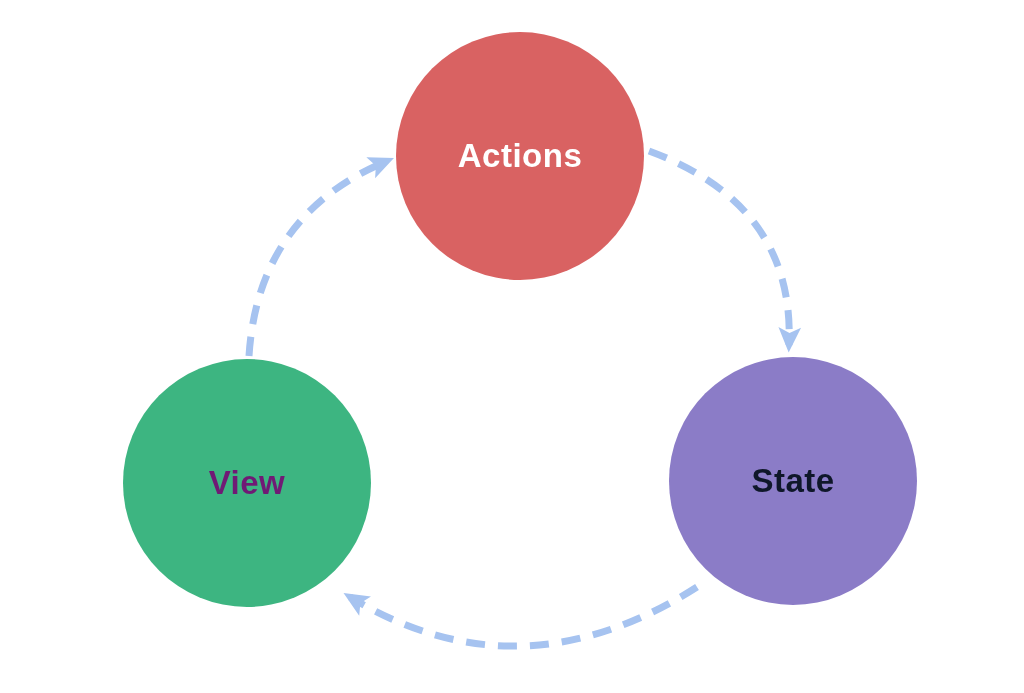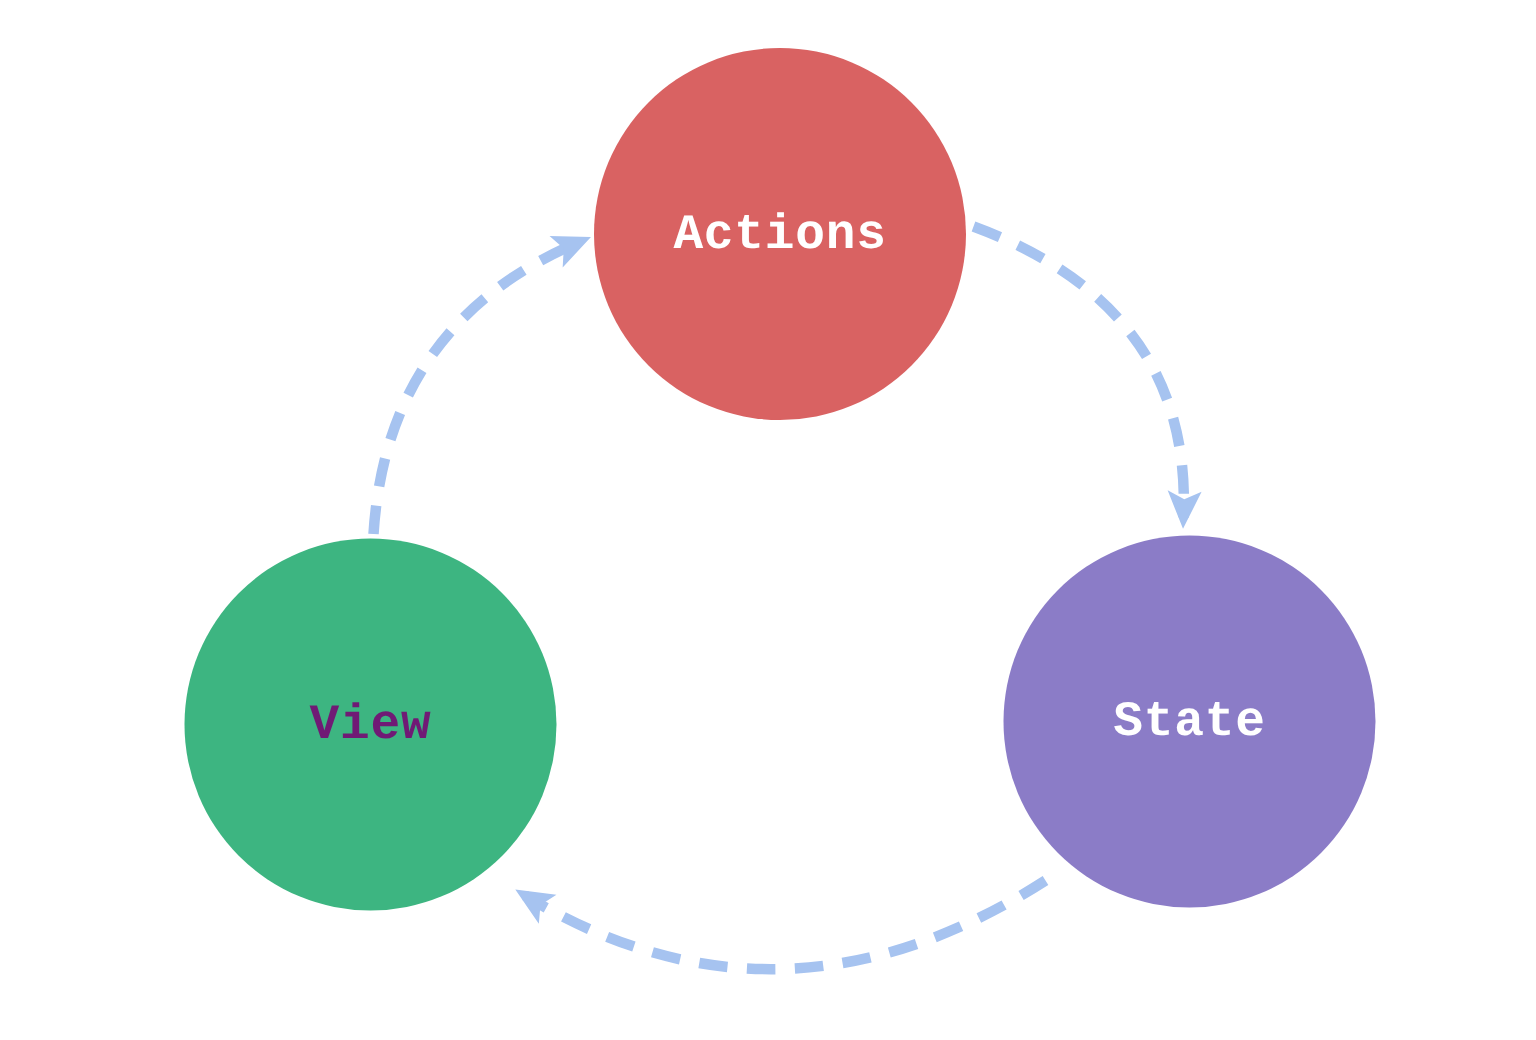--- a/index.html
+++ b/index.html
@@ -6,21 +6,20 @@
   html, body { width: 1024px; height: 693px; overflow: hidden; }
   body {
     font-family: "Liberation Sans", "DejaVu Sans", sans-serif;
     background: #ffffff;
   }
   .stage {
     position: relative;
     width: 1024px;
     height: 693px;
     background: #ffffff;
-    font-family: Liberation Mono, monospace;
   }
   .arrows-layer {
     position: absolute;
     left: 0; top: 0;
     width: 1024px; height: 693px;
   }
   .edge {
     fill: none;
     stroke-width: 7;
     stroke-dasharray: 19 13;
@@ -63,20 +62,20 @@
     <path class="edge" d="M 697 587 Q 520 700 350 597" marker-end="url(#arrowhead)" style="stroke: rgb(166, 195, 240);"></path>
 
     <path class="edge" d="M 249 356 Q 258 215 387 161" marker-end="url(#arrowhead)" style="stroke: rgb(166, 195, 240);"></path>
   </svg>
 
   <div class="node node-actions" style="background-color: rgb(217, 98, 98);">
     <span class="node-label" style="color: rgb(255, 255, 255);">Actions</span>
   </div>
 
   <div class="node node-state" style="background-color: rgb(139, 124, 199);">
-    <span class="node-label" style="color: #ffffff;">State</span>
+    <span class="node-label" style="color: #0f172a;">State</span>
   </div>
 
   <div class="node node-view" style="background-color: rgb(61, 181, 129);">
     <span class="node-label" style="color: #701a75;">View</span>
   </div>
 
 </div>
 
 </body></html>

